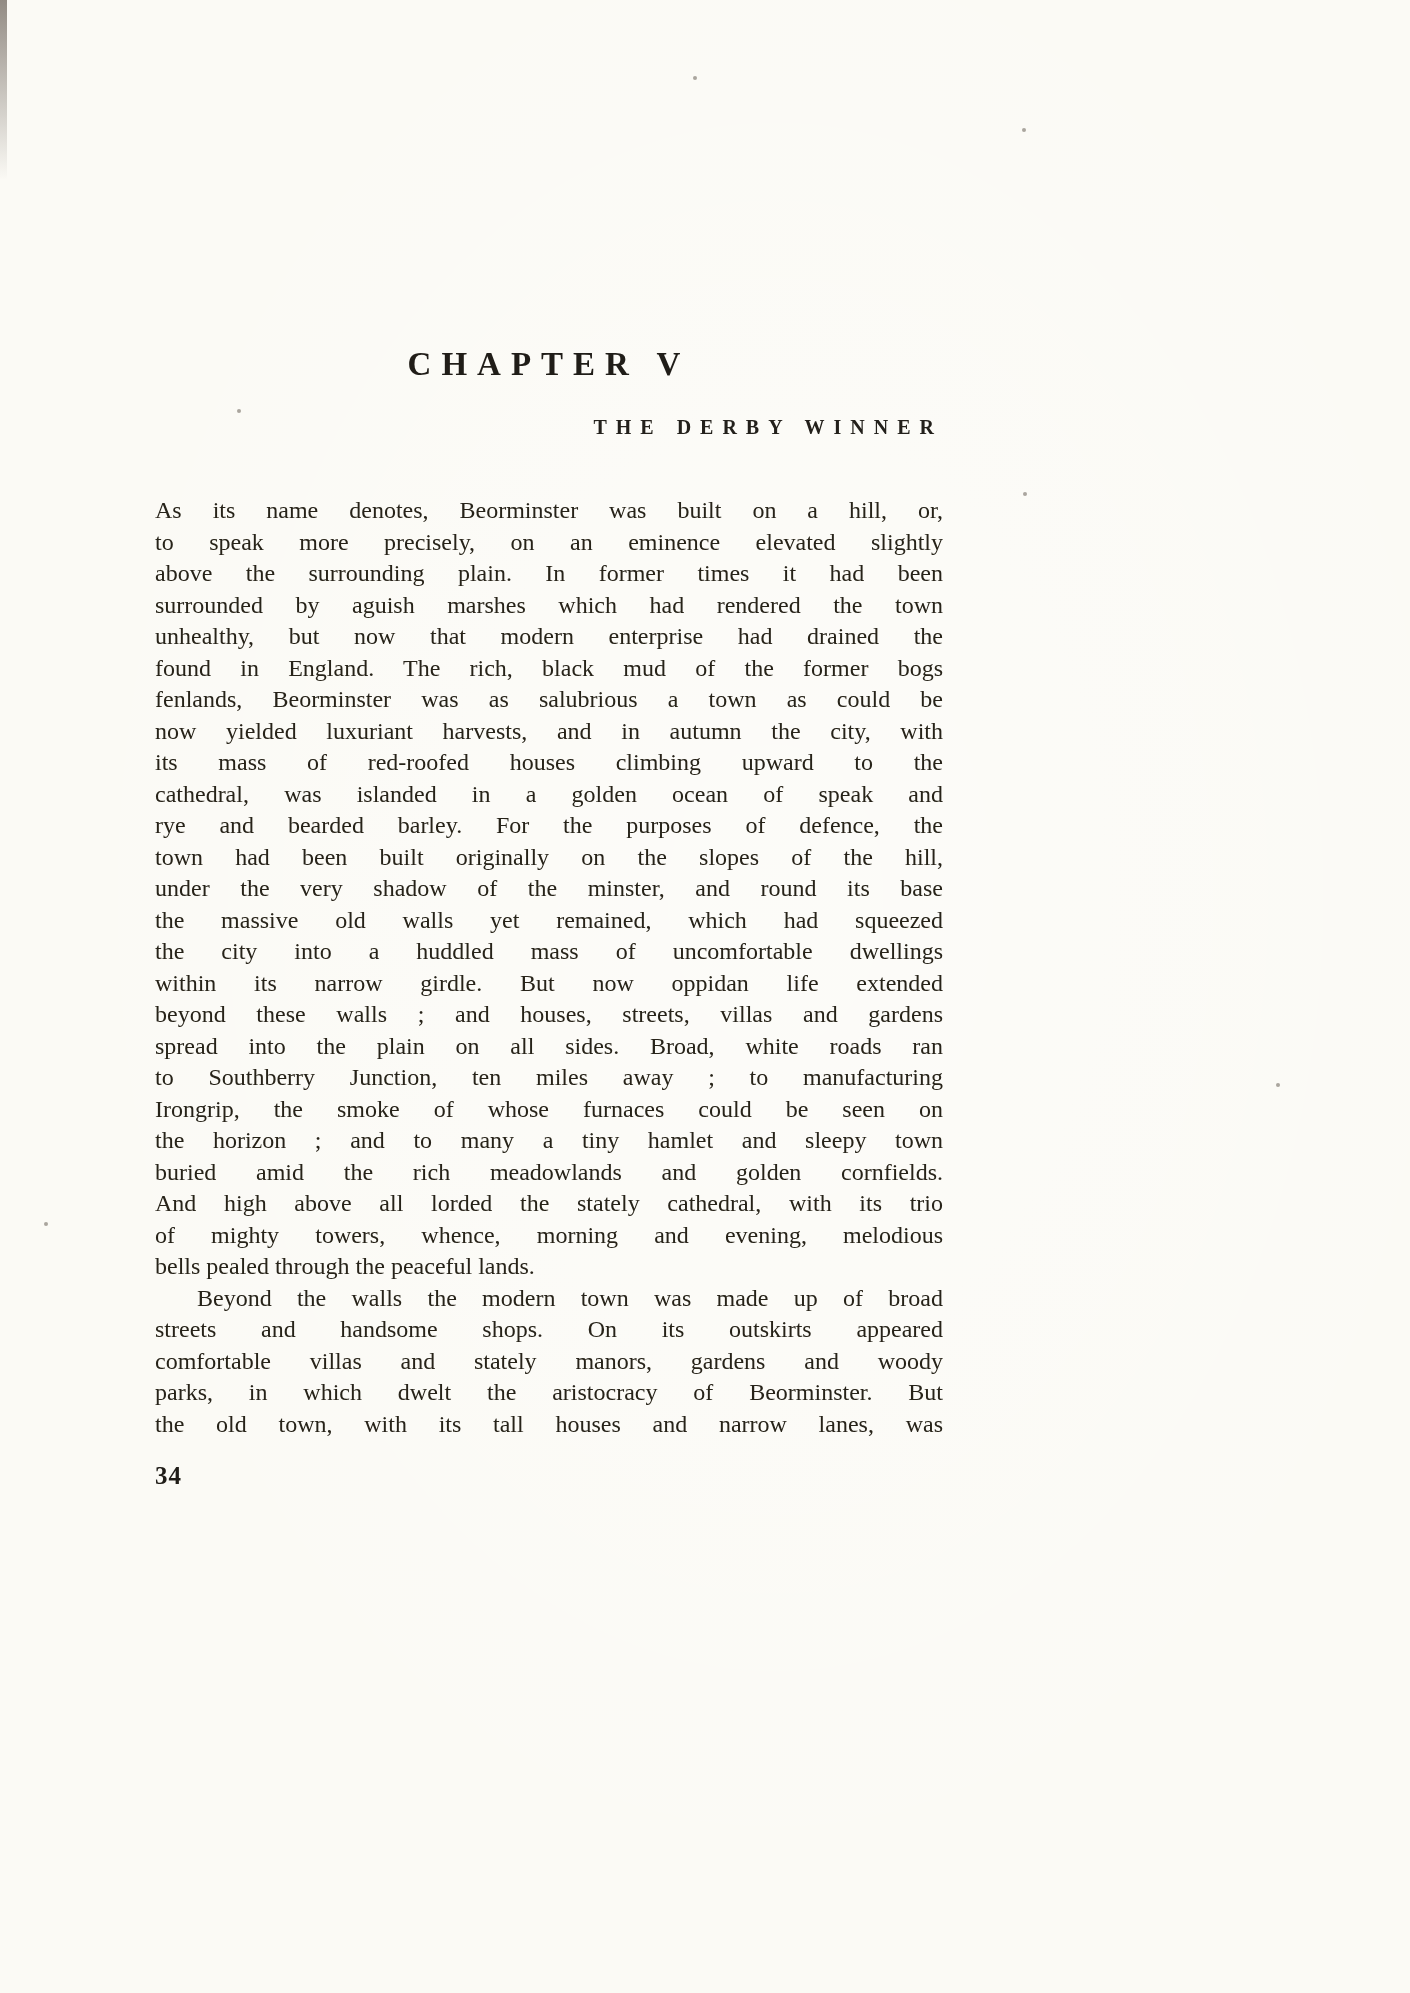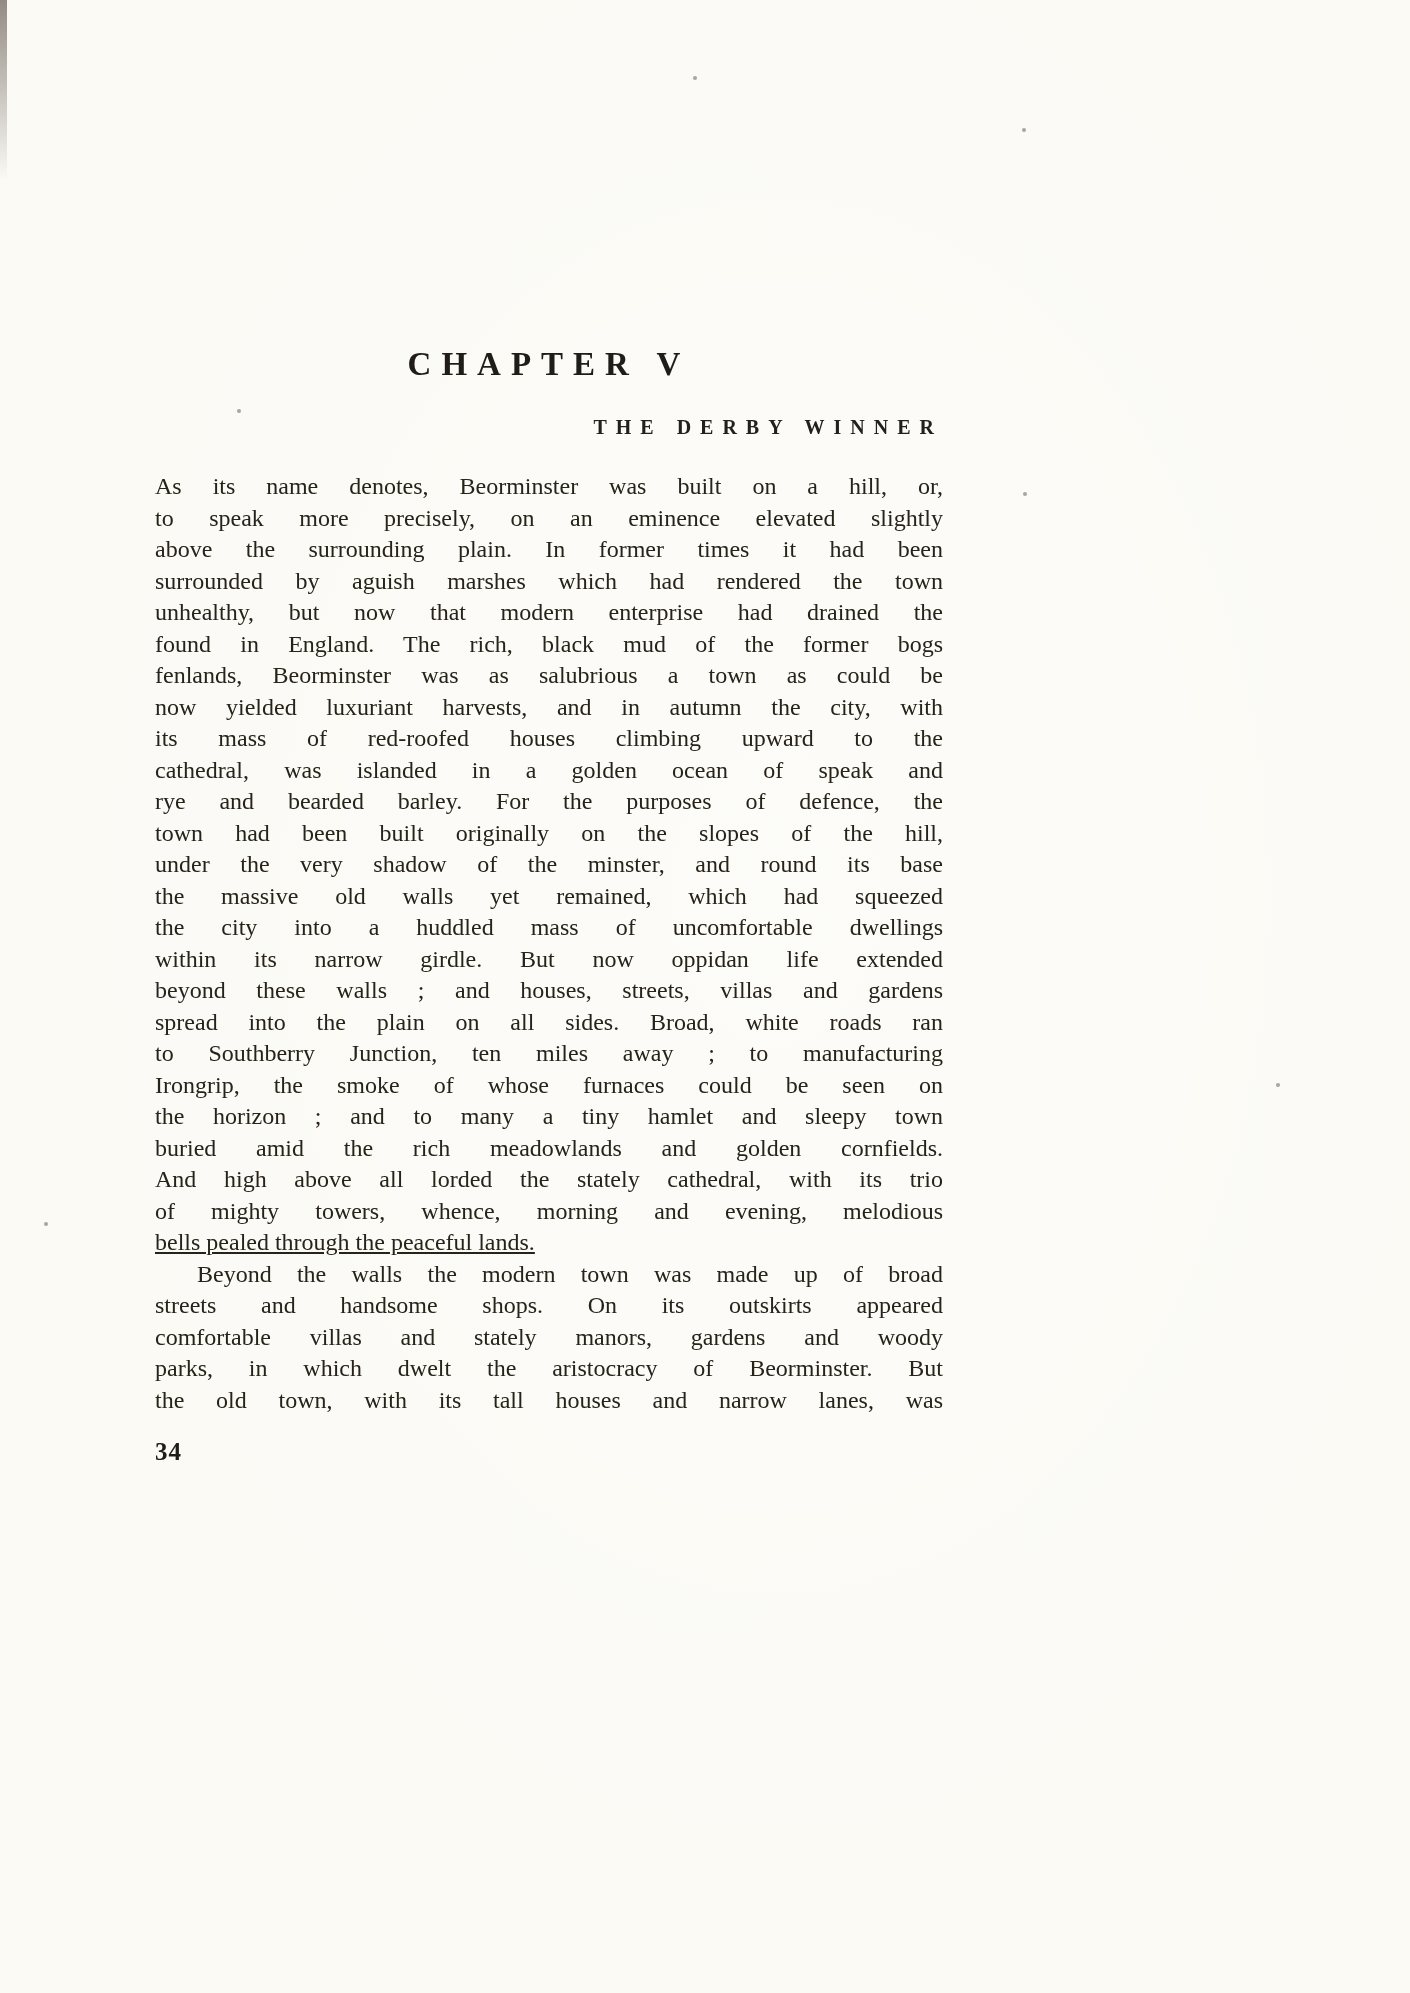--- a/index.html
+++ b/index.html
@@ -60,34 +60,33 @@
     margin-top: 32px;
     text-align: right;
     font-size: 20px;
     line-height: 24px;
     font-weight: bold;
     letter-spacing: 9px;
     color: #23201b;
   }
 
   .body-text {
-    margin-top: 32px;
+    margin-top: 56px;
     font-size: 24px;
     color: #272319;
   }
 
   .line {
     line-height: 31.5px;
     text-align: justify;
     text-align-last: justify;
   }
 
   .line.line-end {
     text-align-last: left;
-    text-decoration: underline;
   }
 
   .paragraph.indented .line.first {
     text-indent: 42px;
   }
 
   .page-number {
     margin-top: 22px;
     text-align: left;
     font-size: 25px;

